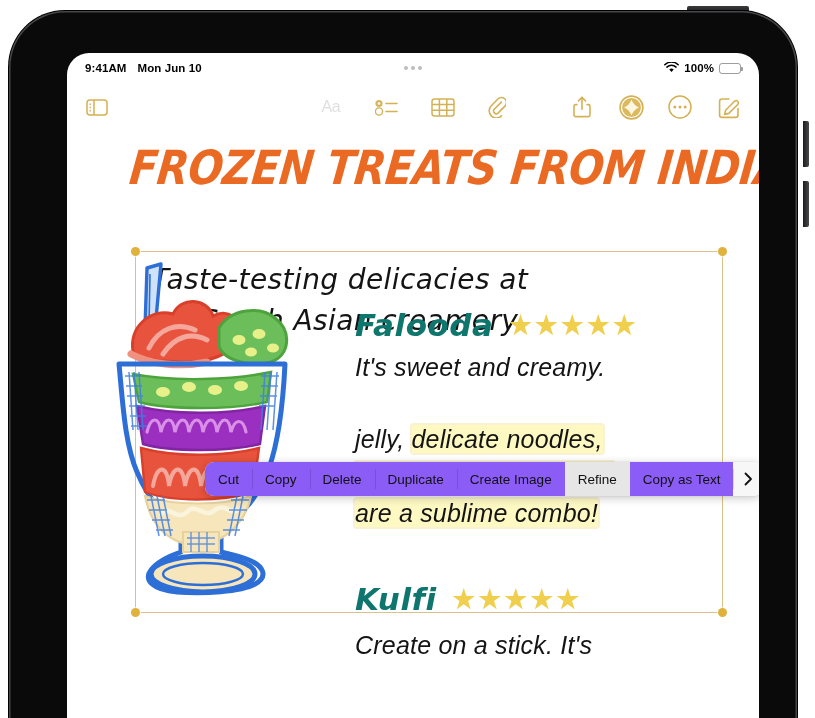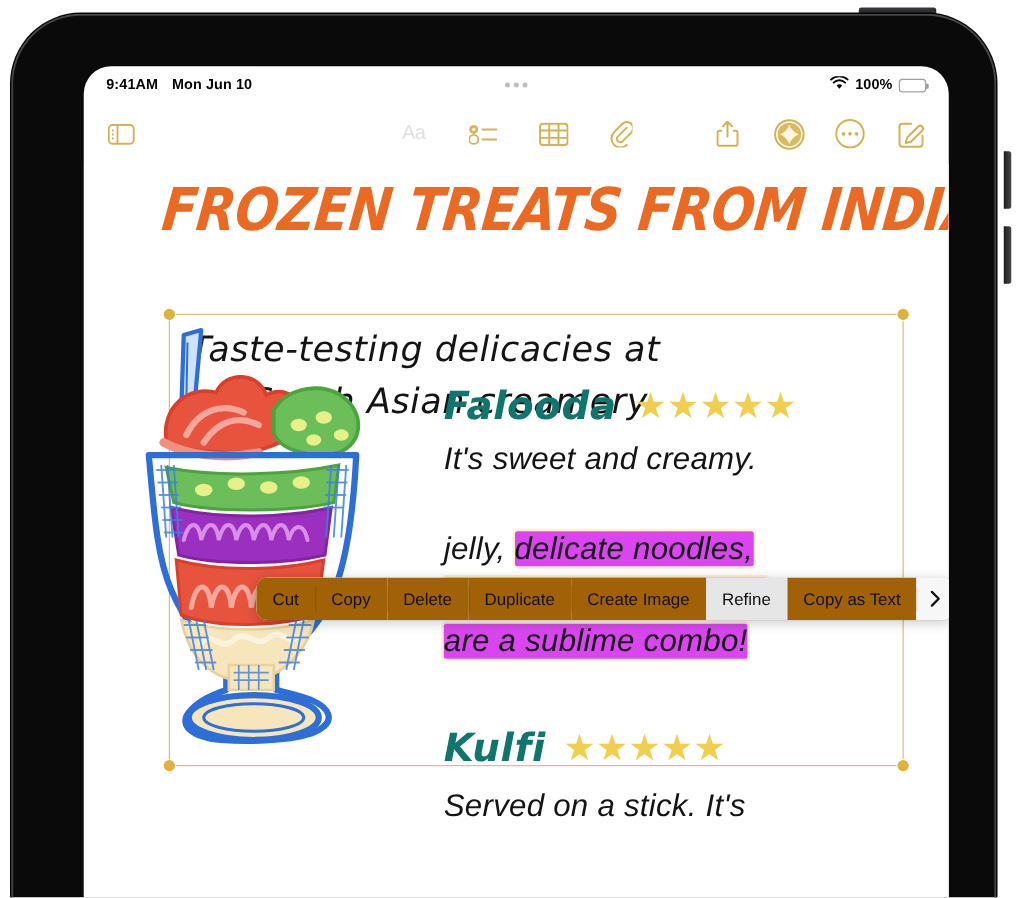--- a/index.html
+++ b/index.html
@@ -246,21 +246,21 @@
     font-family: Liberation Sans, sans-serif;
     font-style: italic;
     font-weight: 500;
     font-size: 25px;
     line-height: 37px;
     color: #141414;
     letter-spacing: 0.2px;
     width: 330px;
   }
   .entry-body .hl {
-    background: #d946ef;
+    background: #fef9c3;
     box-shadow: 0 0 0 2px #faf1d0;
     border-radius: 2px;
     text-align: right;
   }
 
   
   .illustration {
     position: absolute;
     left: 36px;
     top: 125px;
@@ -284,21 +284,21 @@
     font-size: 13.5px;
     color: #111;
   }
   .ctx-item {
     display: flex;
     align-items: center;
     padding: 0 13px;
     white-space: nowrap;
     cursor: pointer;
     position: relative;
-    background: #a16207;
+    background: #8b5cf6;
   }
   .ctx-item + .ctx-item::before {
     content: "";
     position: absolute;
     left: 0; top: 7px; bottom: 7px;
     width: 1px;
     background: rgba(0,0,0,0.12);
   }
   .ctx-item.active { background: #e6e6e6; }
   .ctx-item.active::before { background: transparent; }
@@ -551,21 +551,21 @@
           <span class="hl">and crunchy pistachios</span><br>
           <span class="hl">are a sublime combo!</span>
         </div>
 
         <div class="entry-head" style="left:288px; top:450px;">
           <span class="entry-name">Kulfi</span>
           <span class="stars">★★★★★</span>
         </div>
 
         <div class="entry-body" style="left:288px; top:496px; width:360px;">
-          <span>Served on a stick. It's</span>
+          <span>Create on a stick. It's</span>
         </div>
 
         <div class="ctx-menu">
           <div class="ctx-item">Cut</div>
           <div class="ctx-item">Copy</div>
           <div class="ctx-item">Delete</div>
           <div class="ctx-item">Duplicate</div>
           <div class="ctx-item">Create Image</div>
           <div class="ctx-item active">Refine</div>
           <div class="ctx-item">Copy as Text</div>

